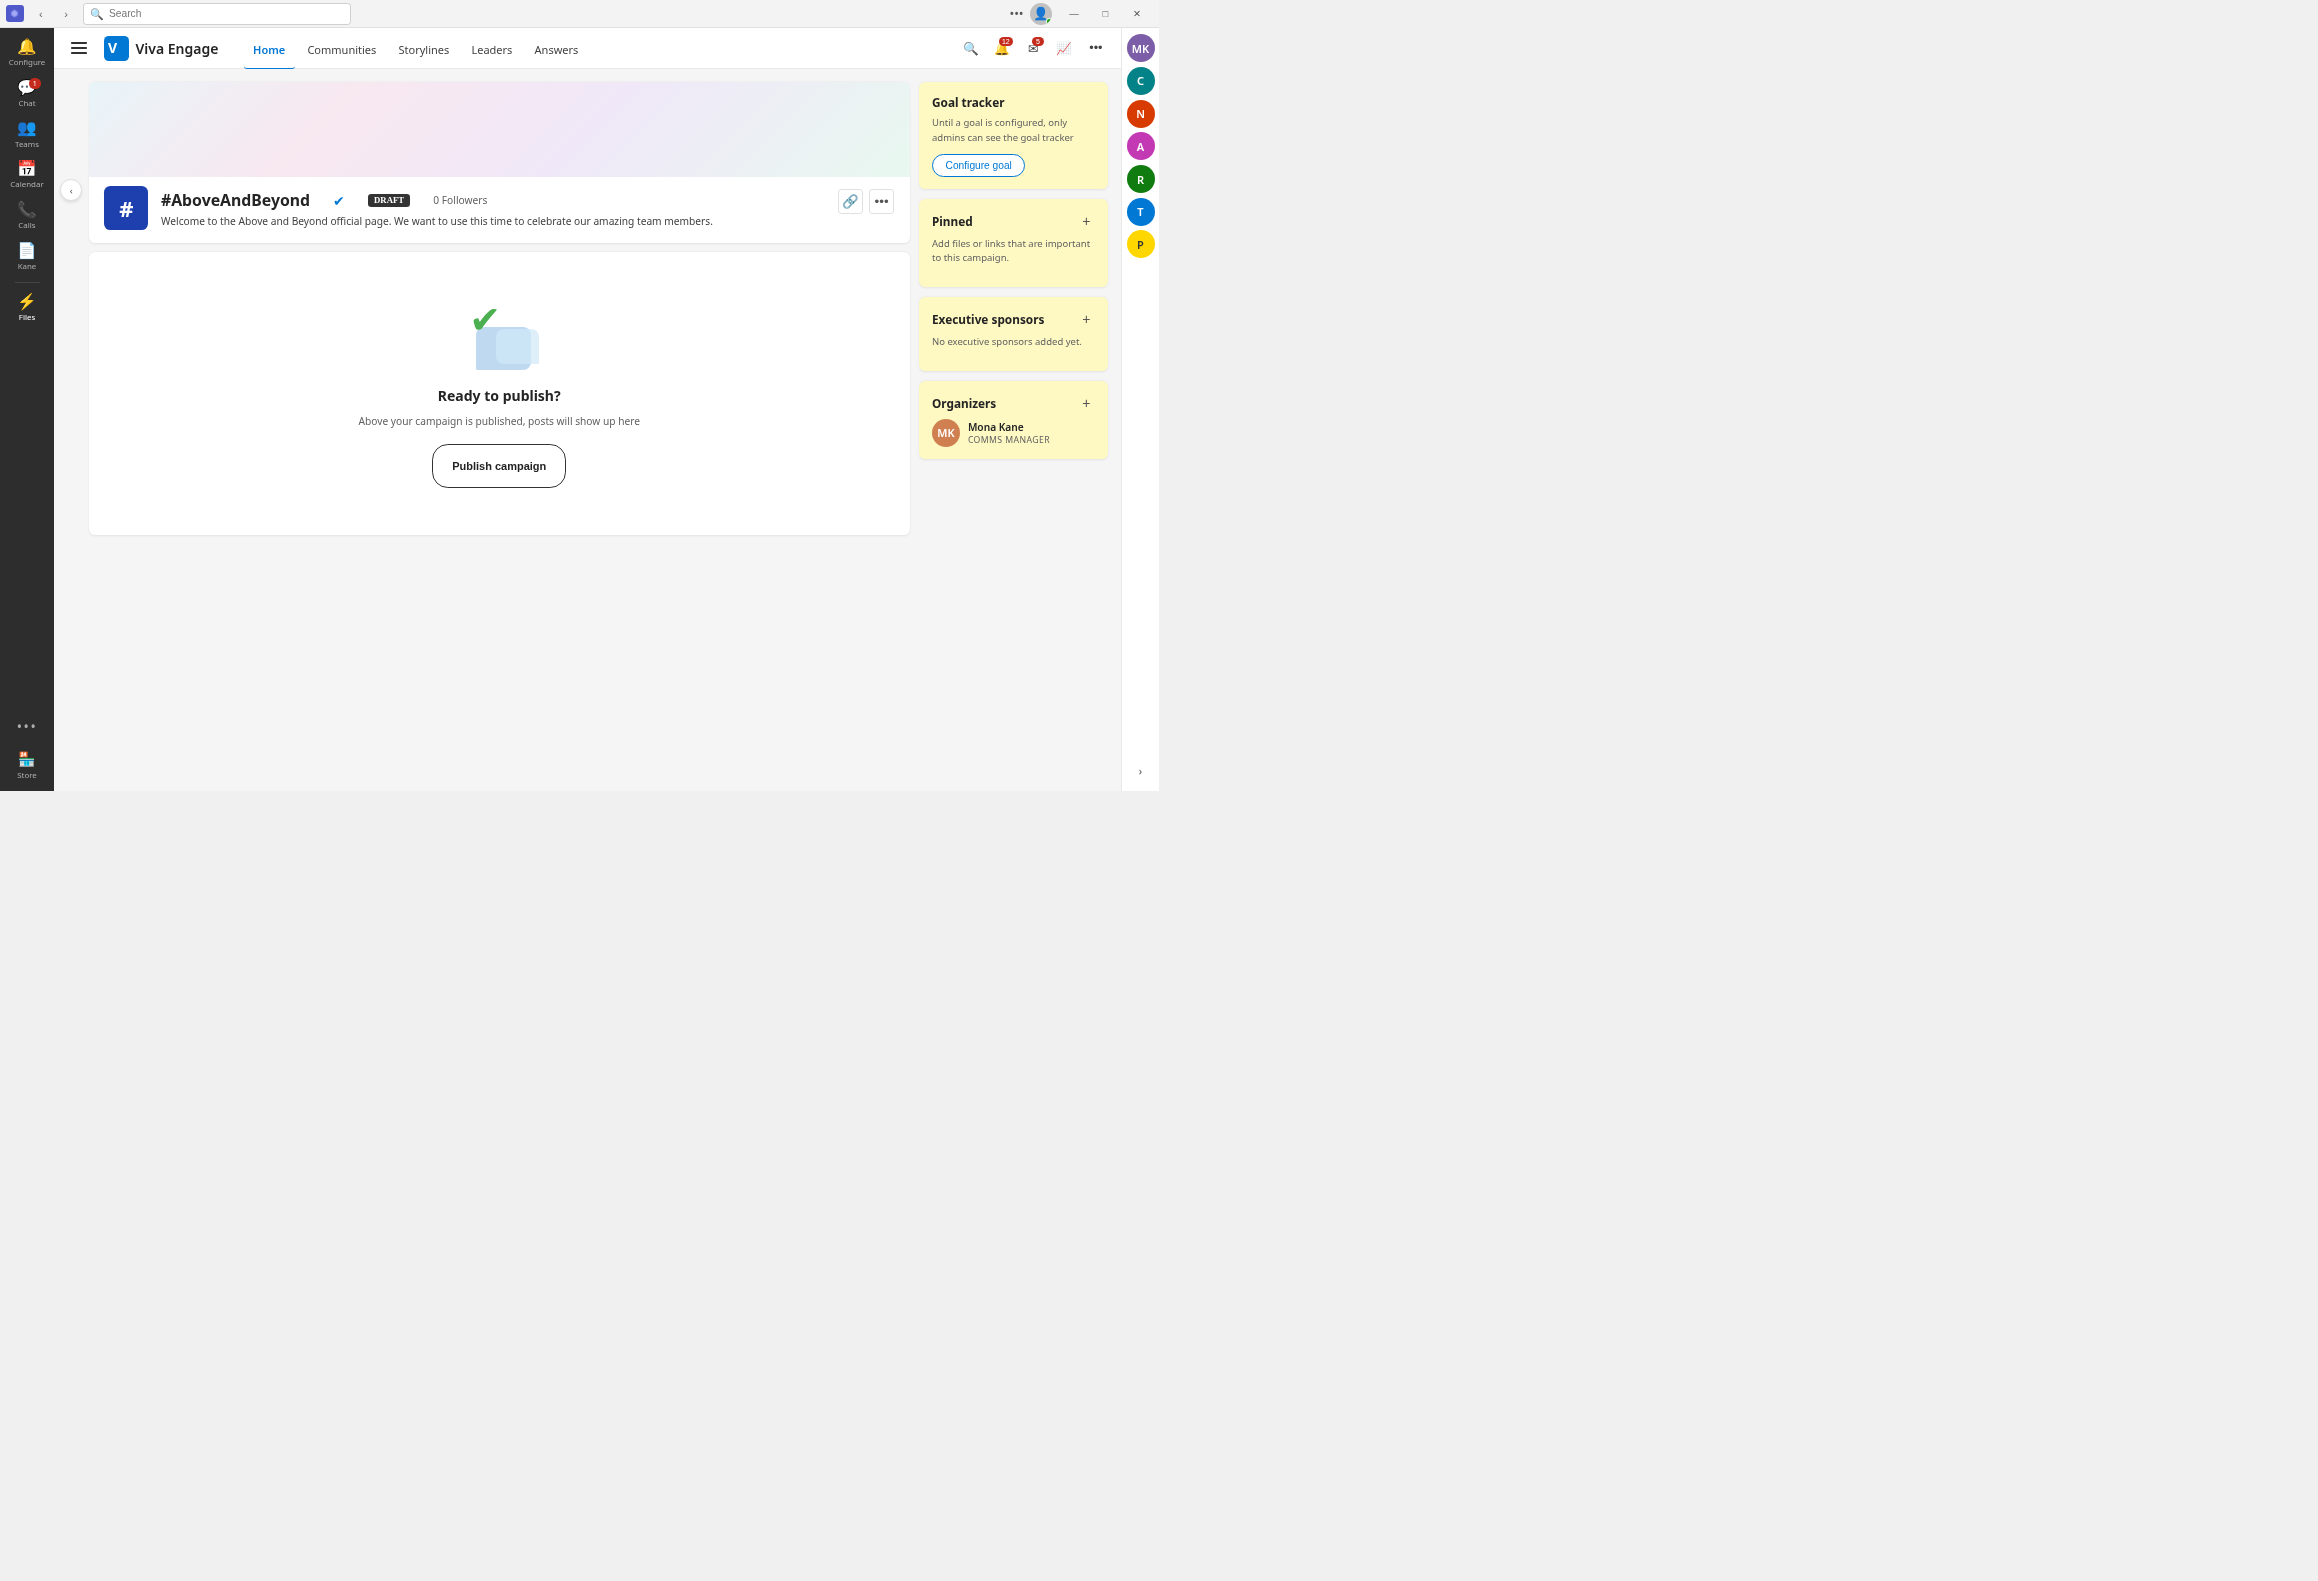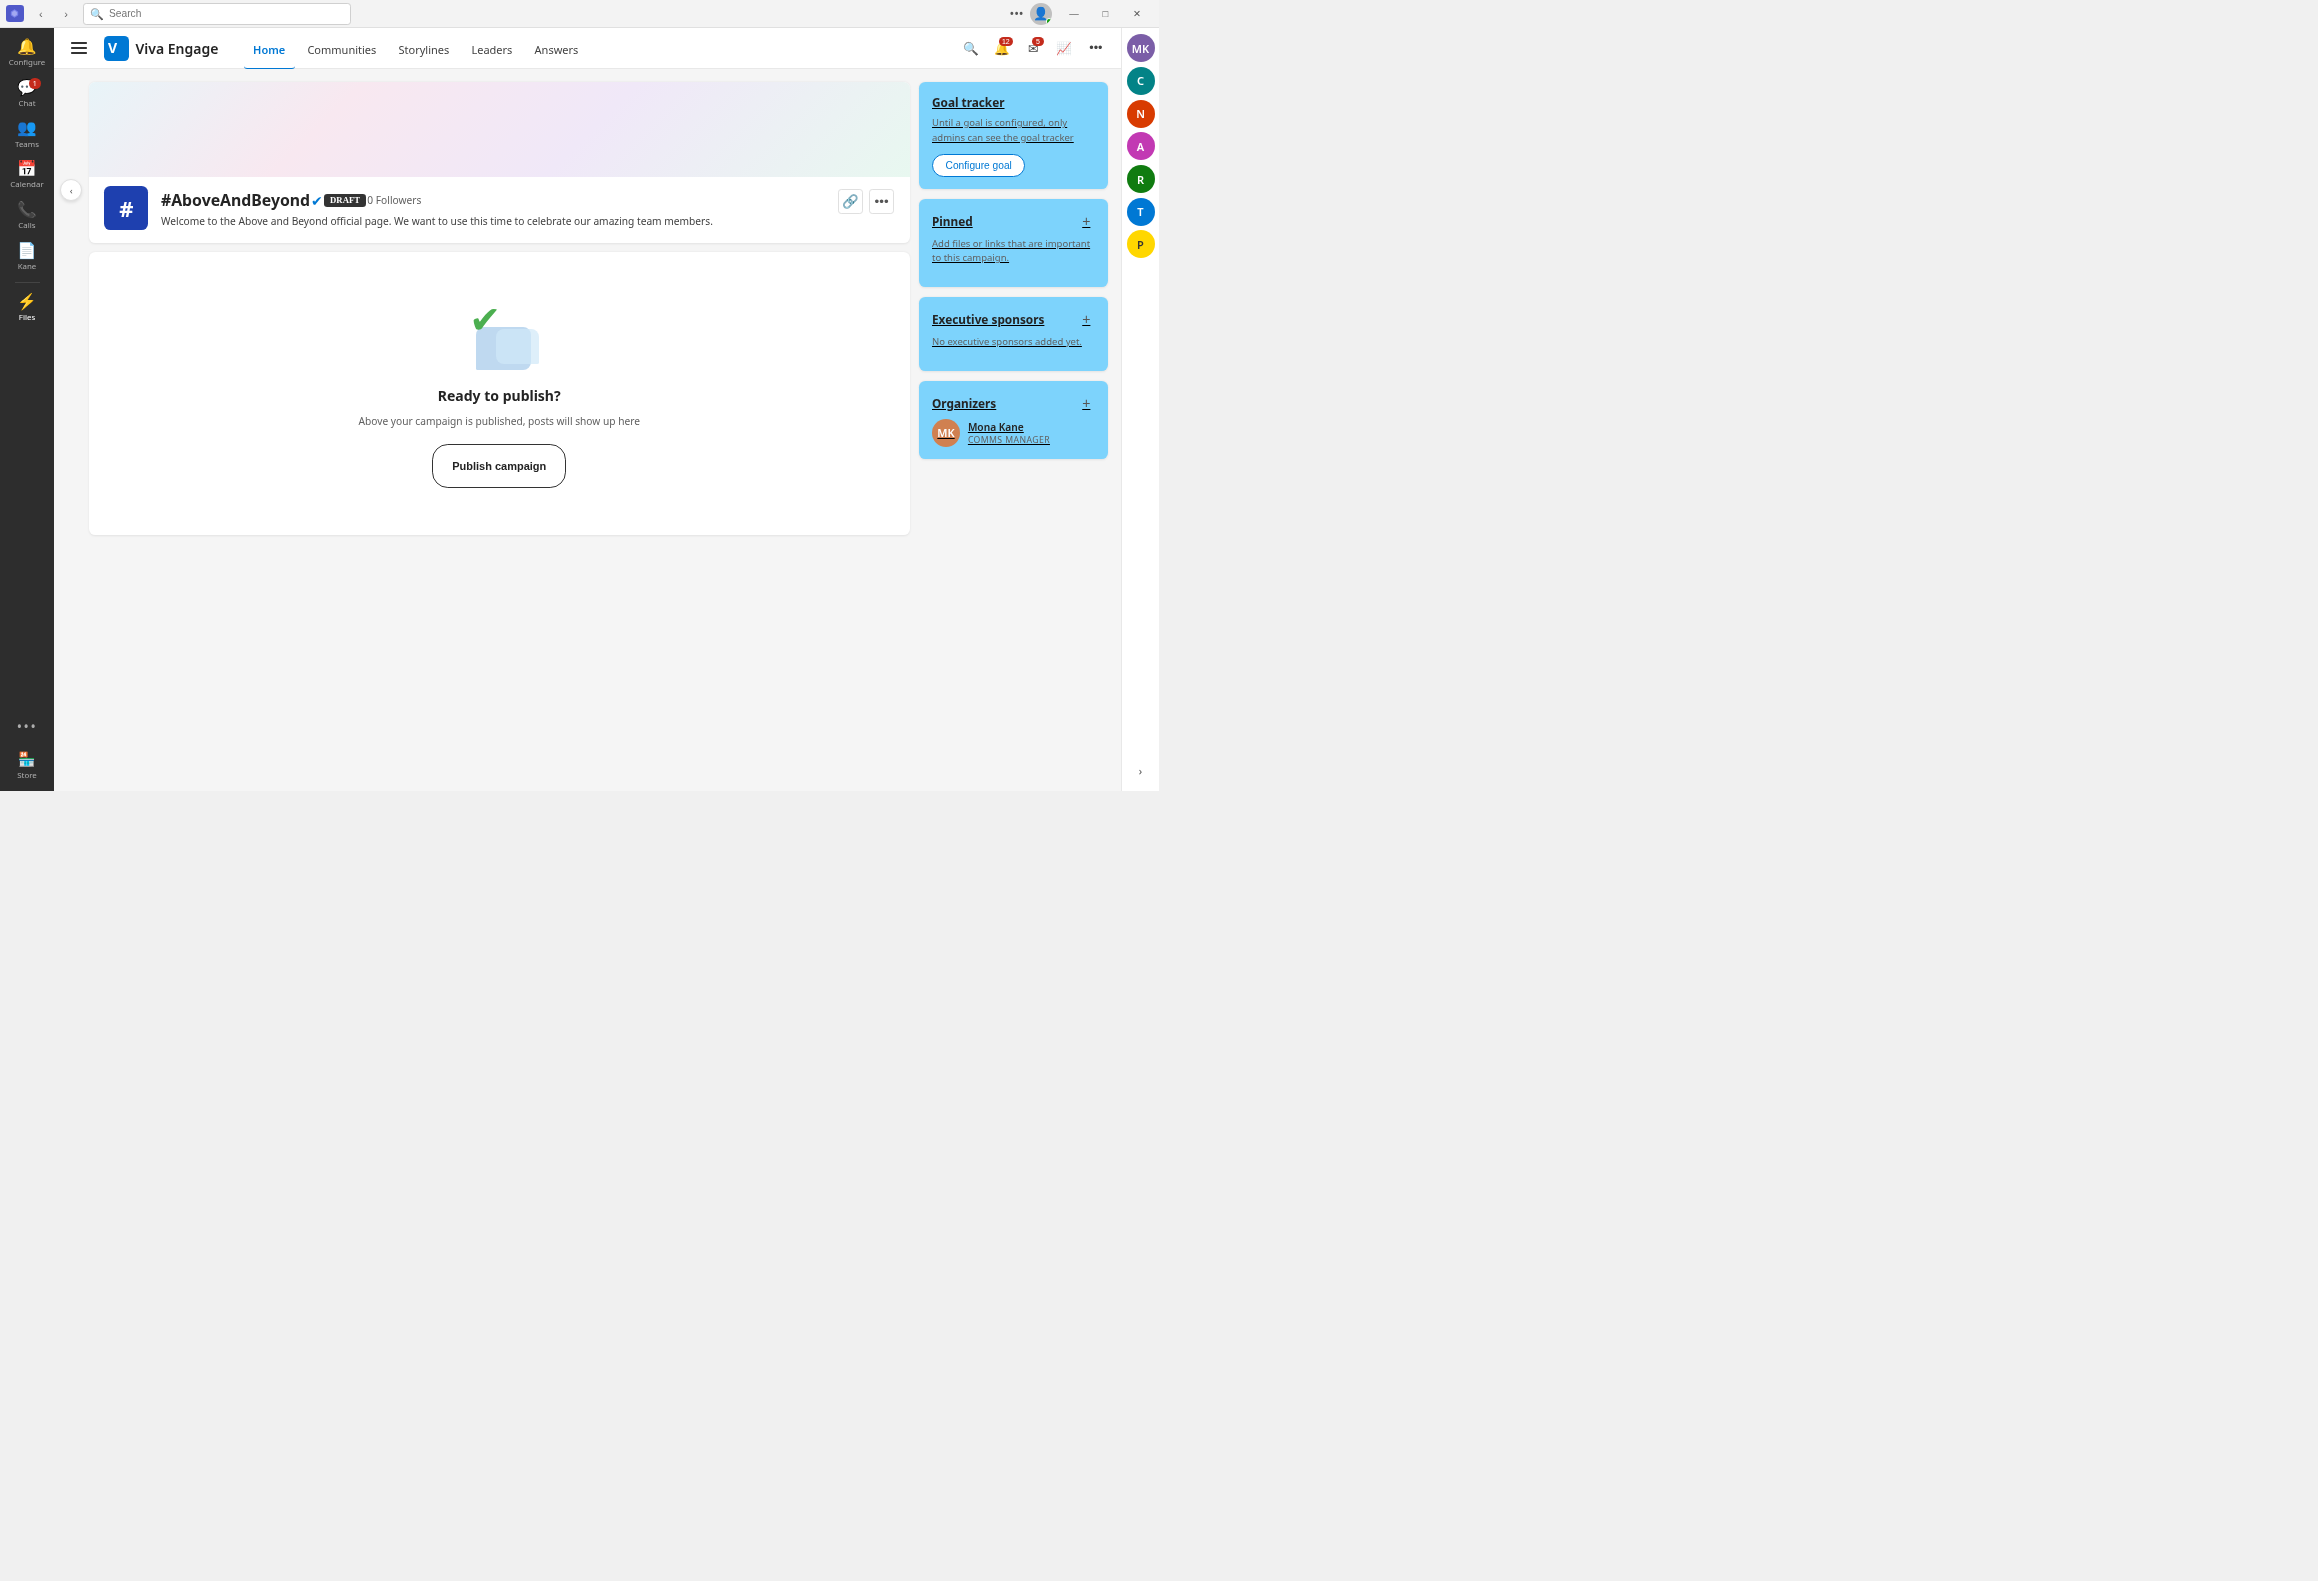--- a/index.html
+++ b/index.html
@@ -112,21 +112,21 @@
     }
     .campaign-info {
       display: flex; align-items: flex-start; padding: 12.6px 15.8px; gap: 12.6px;
     }
     .campaign-avatar {
       width: 44px; height: 44px; background: #1e40af; border-radius: 6.3px;
       display: flex; align-items: center; justify-content: center; color: white;
       font-size: 22px; font-weight: 700; flex-shrink: 0; margin-top: -3.2px;
     }
     .campaign-details { flex: 1; }
-    .campaign-title-row { display: flex; align-items: center; gap: 1px; margin-bottom: 3.2px; }
+    .campaign-title-row { display: flex; align-items: center; gap: 23px; margin-bottom: 3.2px; }
     .campaign-name { font-size: 15.8px; font-weight: 700; color: #242424; }
     .verified-icon { color: #0078d4; font-size: 14px; }
     .draft-badge { background: #333; color: white; font-size: 8.7px; font-weight: 600; padding: 1.6px 6.3px; border-radius: 3.2px; font-family: Liberation Serif, serif; }
     .followers { font-size: 10.2px; color: #616161; }
     .campaign-desc { font-size: 10.2px; color: #424242; line-height: 1.5; }
     .campaign-actions { display: flex; align-items: center; gap: 6.3px; margin-left: auto; }
     .campaign-action-btn { width: 25px; height: 25px; border: 0.8px solid #e0e0e0; background: white; border-radius: 3.2px; display: flex; align-items: center; justify-content: center; cursor: pointer; color: #555; }
 
     
     .publish-card {
@@ -154,21 +154,21 @@
     .publish-title { font-size: 14px; font-weight: 700; color: #242424; }
     .publish-subtitle { font-size: 10.2px; color: #616161; }
     .publish-btn {
       margin-top: 6.3px; padding: 15px 19px; border: 1.2px solid #333; background: white;
       border-radius: 15.8px; font-size: 11px; font-weight: 600; cursor: pointer;
       color: #242424;
     }
 
     
     .right-sidebar { width: 189px; margin-left: 9.5px; display: flex; flex-direction: column; gap: 9.5px; }
-    .sidebar-panel { background: #7dd3fc; border-radius: 6.3px; padding: 12.6px; box-shadow: 0 0.8px 2.4px rgba(0,0,0,0.08); text-decoration: underline; }
+    .sidebar-panel { background: #fef9c3; border-radius: 6.3px; padding: 12.6px; box-shadow: 0 0.8px 2.4px rgba(0,0,0,0.08); }
     .panel-header { display: flex; align-items: center; justify-content: space-between; margin-bottom: 6.3px; }
     .panel-title { font-size: 11.8px; font-weight: 700; color: #242424; }
     .panel-add-btn { width: 19px; height: 19px; border: none; background: transparent; cursor: pointer; color: #555; font-size: 14px; display: flex; align-items: center; justify-content: center; border-radius: 3.2px; }
     .panel-text { font-size: 9.5px; color: #616161; line-height: 1.5; margin-bottom: 9.5px; }
     .configure-btn {
       padding: 4.7px 12.6px; border: 1.2px solid #0078d4; background: white;
       border-radius: 12.6px; font-size: 10.2px; color: #0078d4; cursor: pointer;
       display: inline-block;
     }
     .organizer-row { display: flex; align-items: center; gap: 7.9px; margin-top: 6.3px; }

